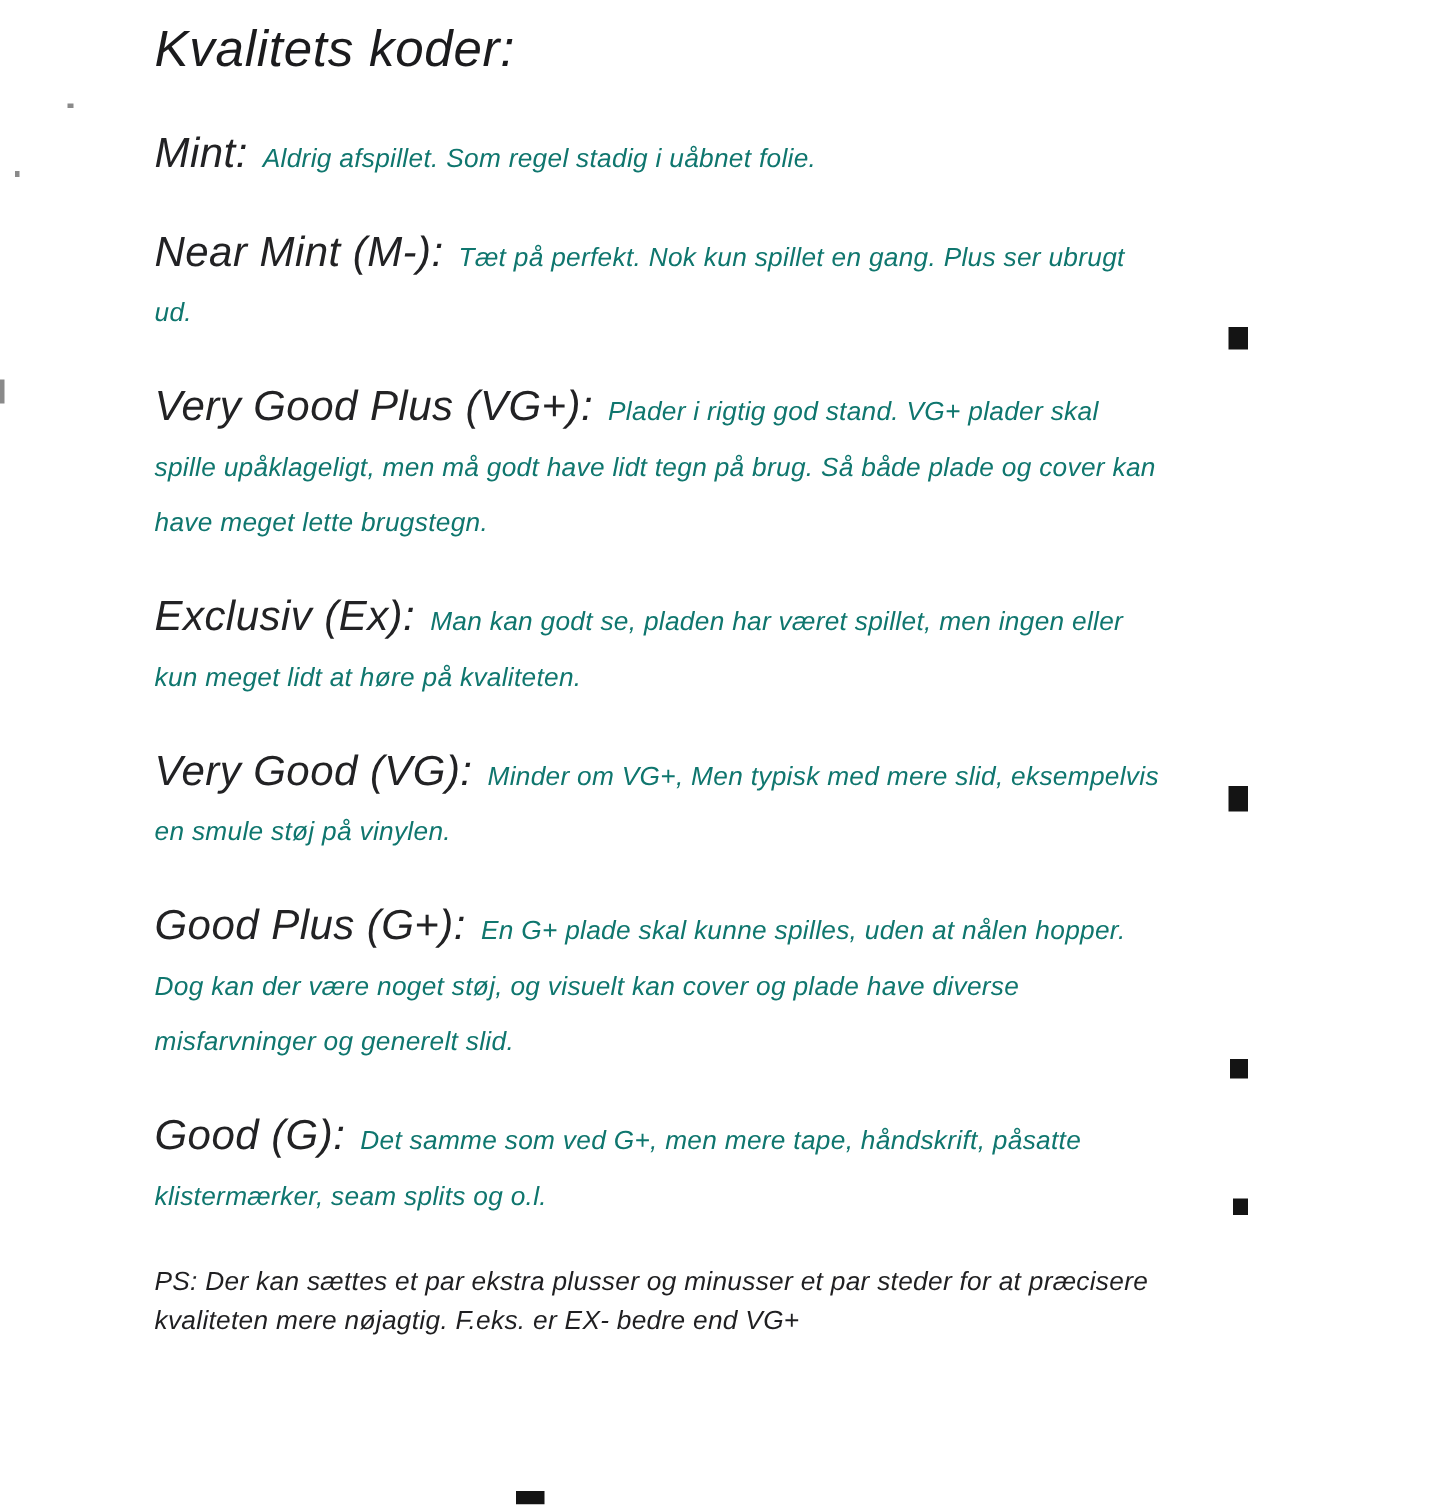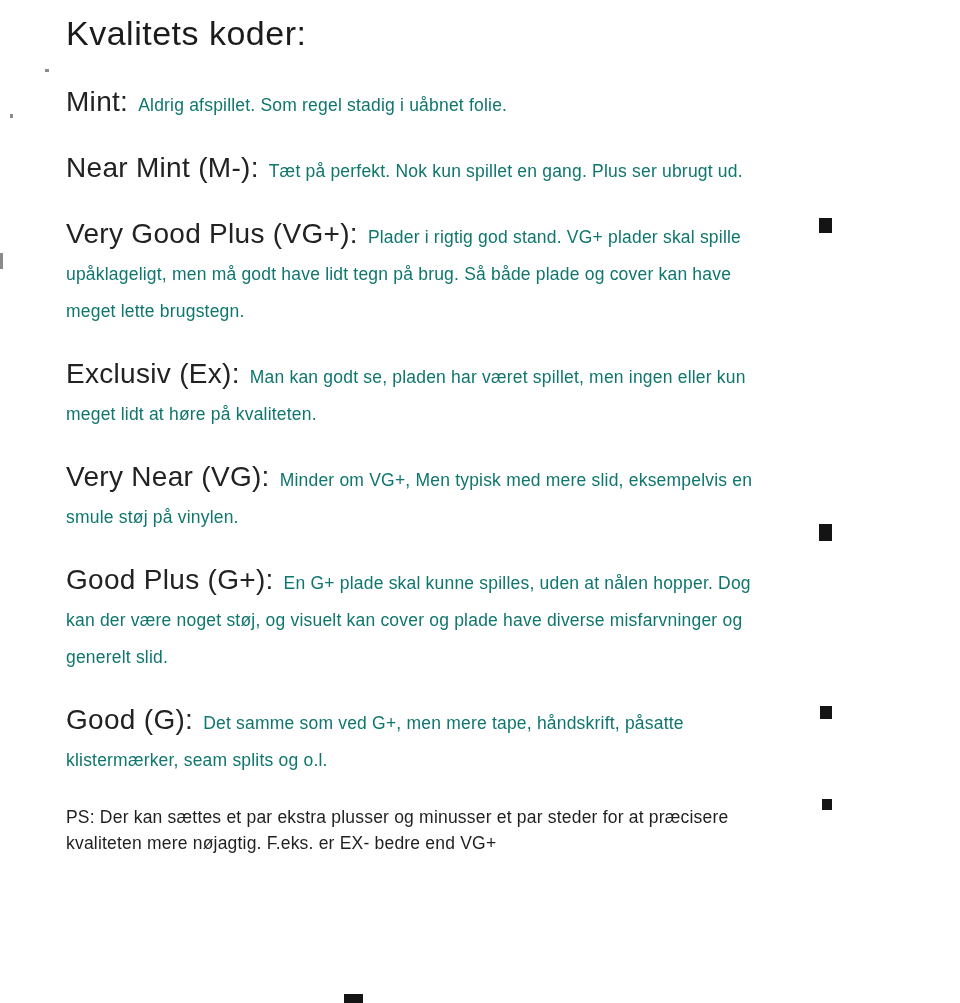--- a/index.html
+++ b/index.html
@@ -10,21 +10,22 @@
     background: #ffffff;
     font-family: "Liberation Sans", "DejaVu Sans", sans-serif;
     color: #202022;
     overflow: hidden;
   }
   .page {
     position: relative;
     width: 832px;
     height: 1003px;
     box-sizing: border-box;
-    padding: 14px 54px 0 66px;
+    padding: 14px 54px 0 103px;
+    font-style: italic;
   }
   .doc-title {
     font-size: 34px;
     font-weight: 500;
     letter-spacing: 0.5px;
     color: #1b1b1d;
     margin: 0 0 30px 0;
   }
   .entry {
     margin: 0 0 25px 0;
@@ -77,21 +78,21 @@
 
   <p class="entry">
     <span class="term">Very Good Plus (VG+):</span><span class="desc">Plader i rigtig god stand. VG+ plader skal spille upåklageligt, men må godt have lidt tegn på brug. Så både plade og cover kan have meget lette brugstegn.</span>
   </p>
 
   <p class="entry">
     <span class="term">Exclusiv (Ex):</span><span class="desc">Man kan godt se, pladen har været spillet, men ingen eller kun meget lidt at høre på kvaliteten.</span>
   </p>
 
   <p class="entry">
-    <span class="term">Very Near (VG):</span><span class="desc">Minder om VG+, Men typisk med mere slid, eksempelvis en smule støj på vinylen.</span>
+    <span class="term">Very Good (VG):</span><span class="desc">Minder om VG+, Men typisk med mere slid, eksempelvis en smule støj på vinylen.</span>
   </p>
 
   <p class="entry">
     <span class="term">Good Plus (G+):</span><span class="desc">En G+ plade skal kunne spilles, uden at nålen hopper. Dog kan der være noget støj, og visuelt kan cover og plade have diverse misfarvninger og generelt slid.</span>
   </p>
 
   <p class="entry">
     <span class="term">Good (G):</span><span class="desc">Det samme som ved G+, men mere tape, håndskrift, påsatte klistermærker, seam splits og o.l.</span>
   </p>
 

